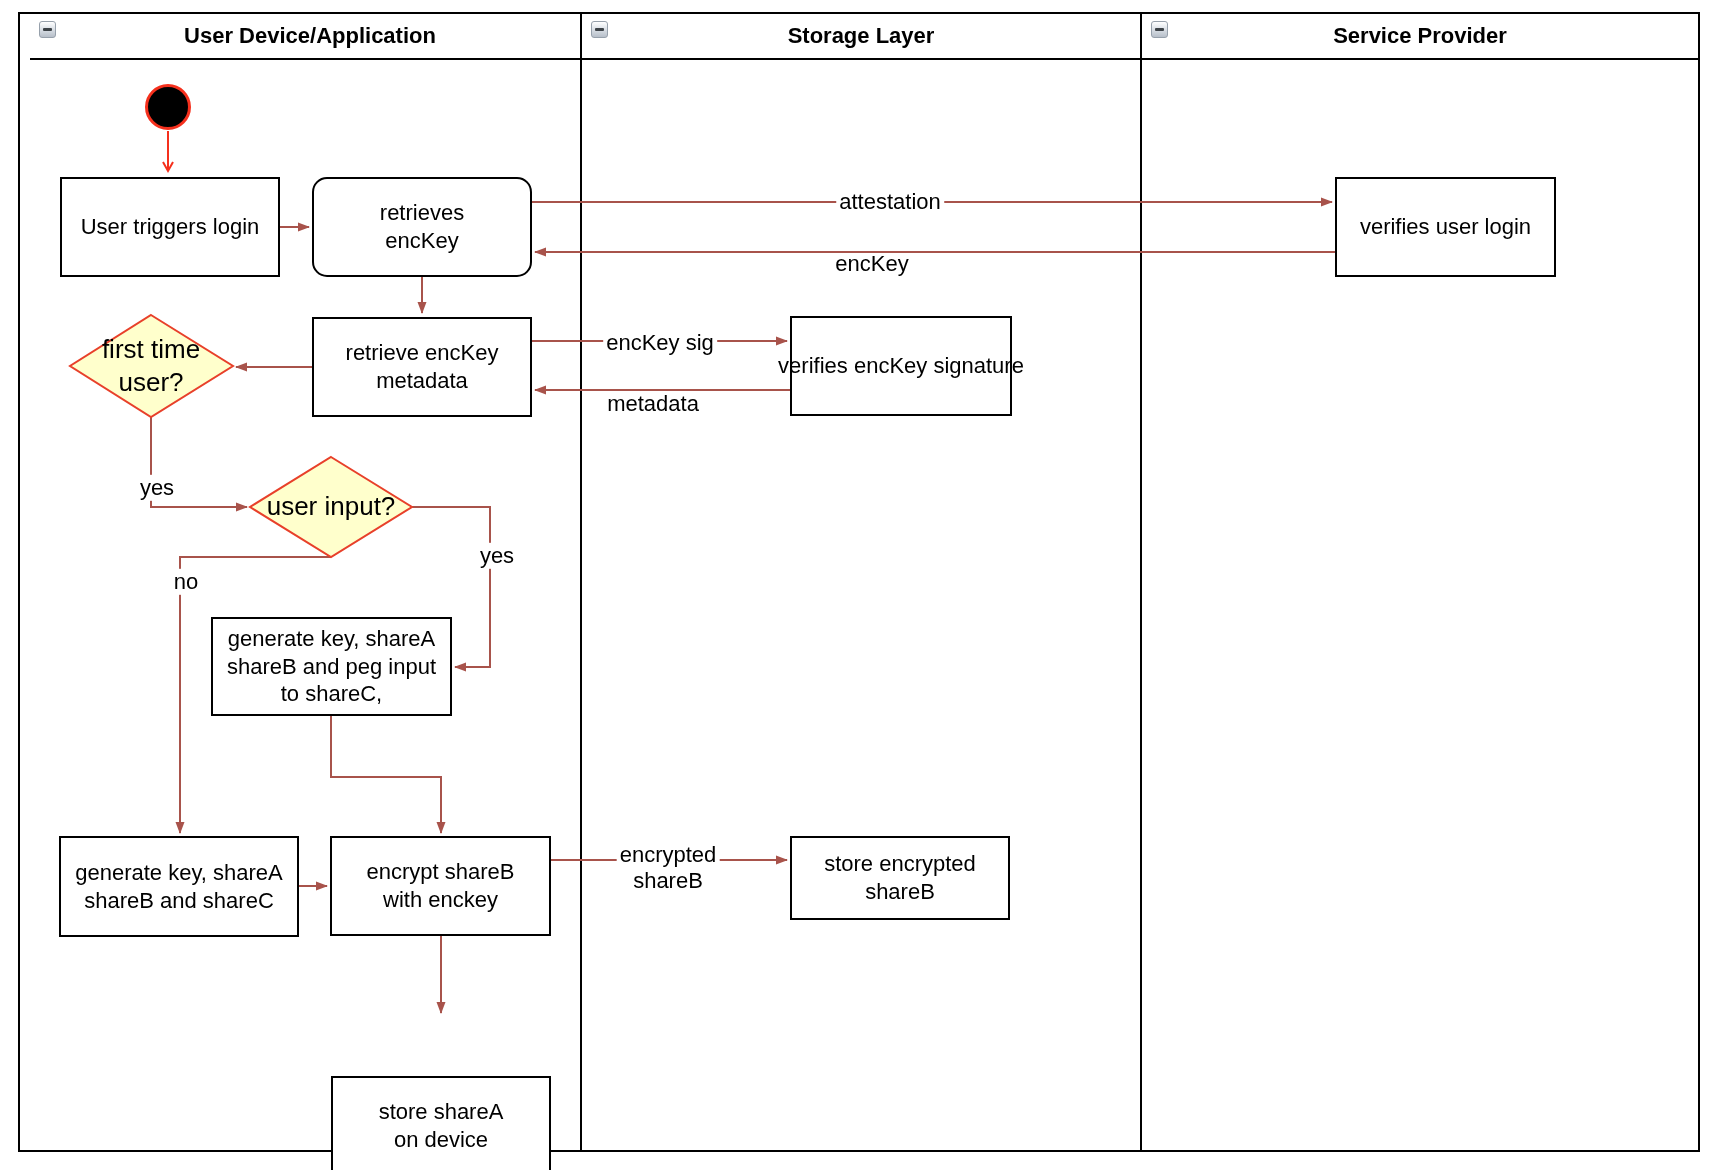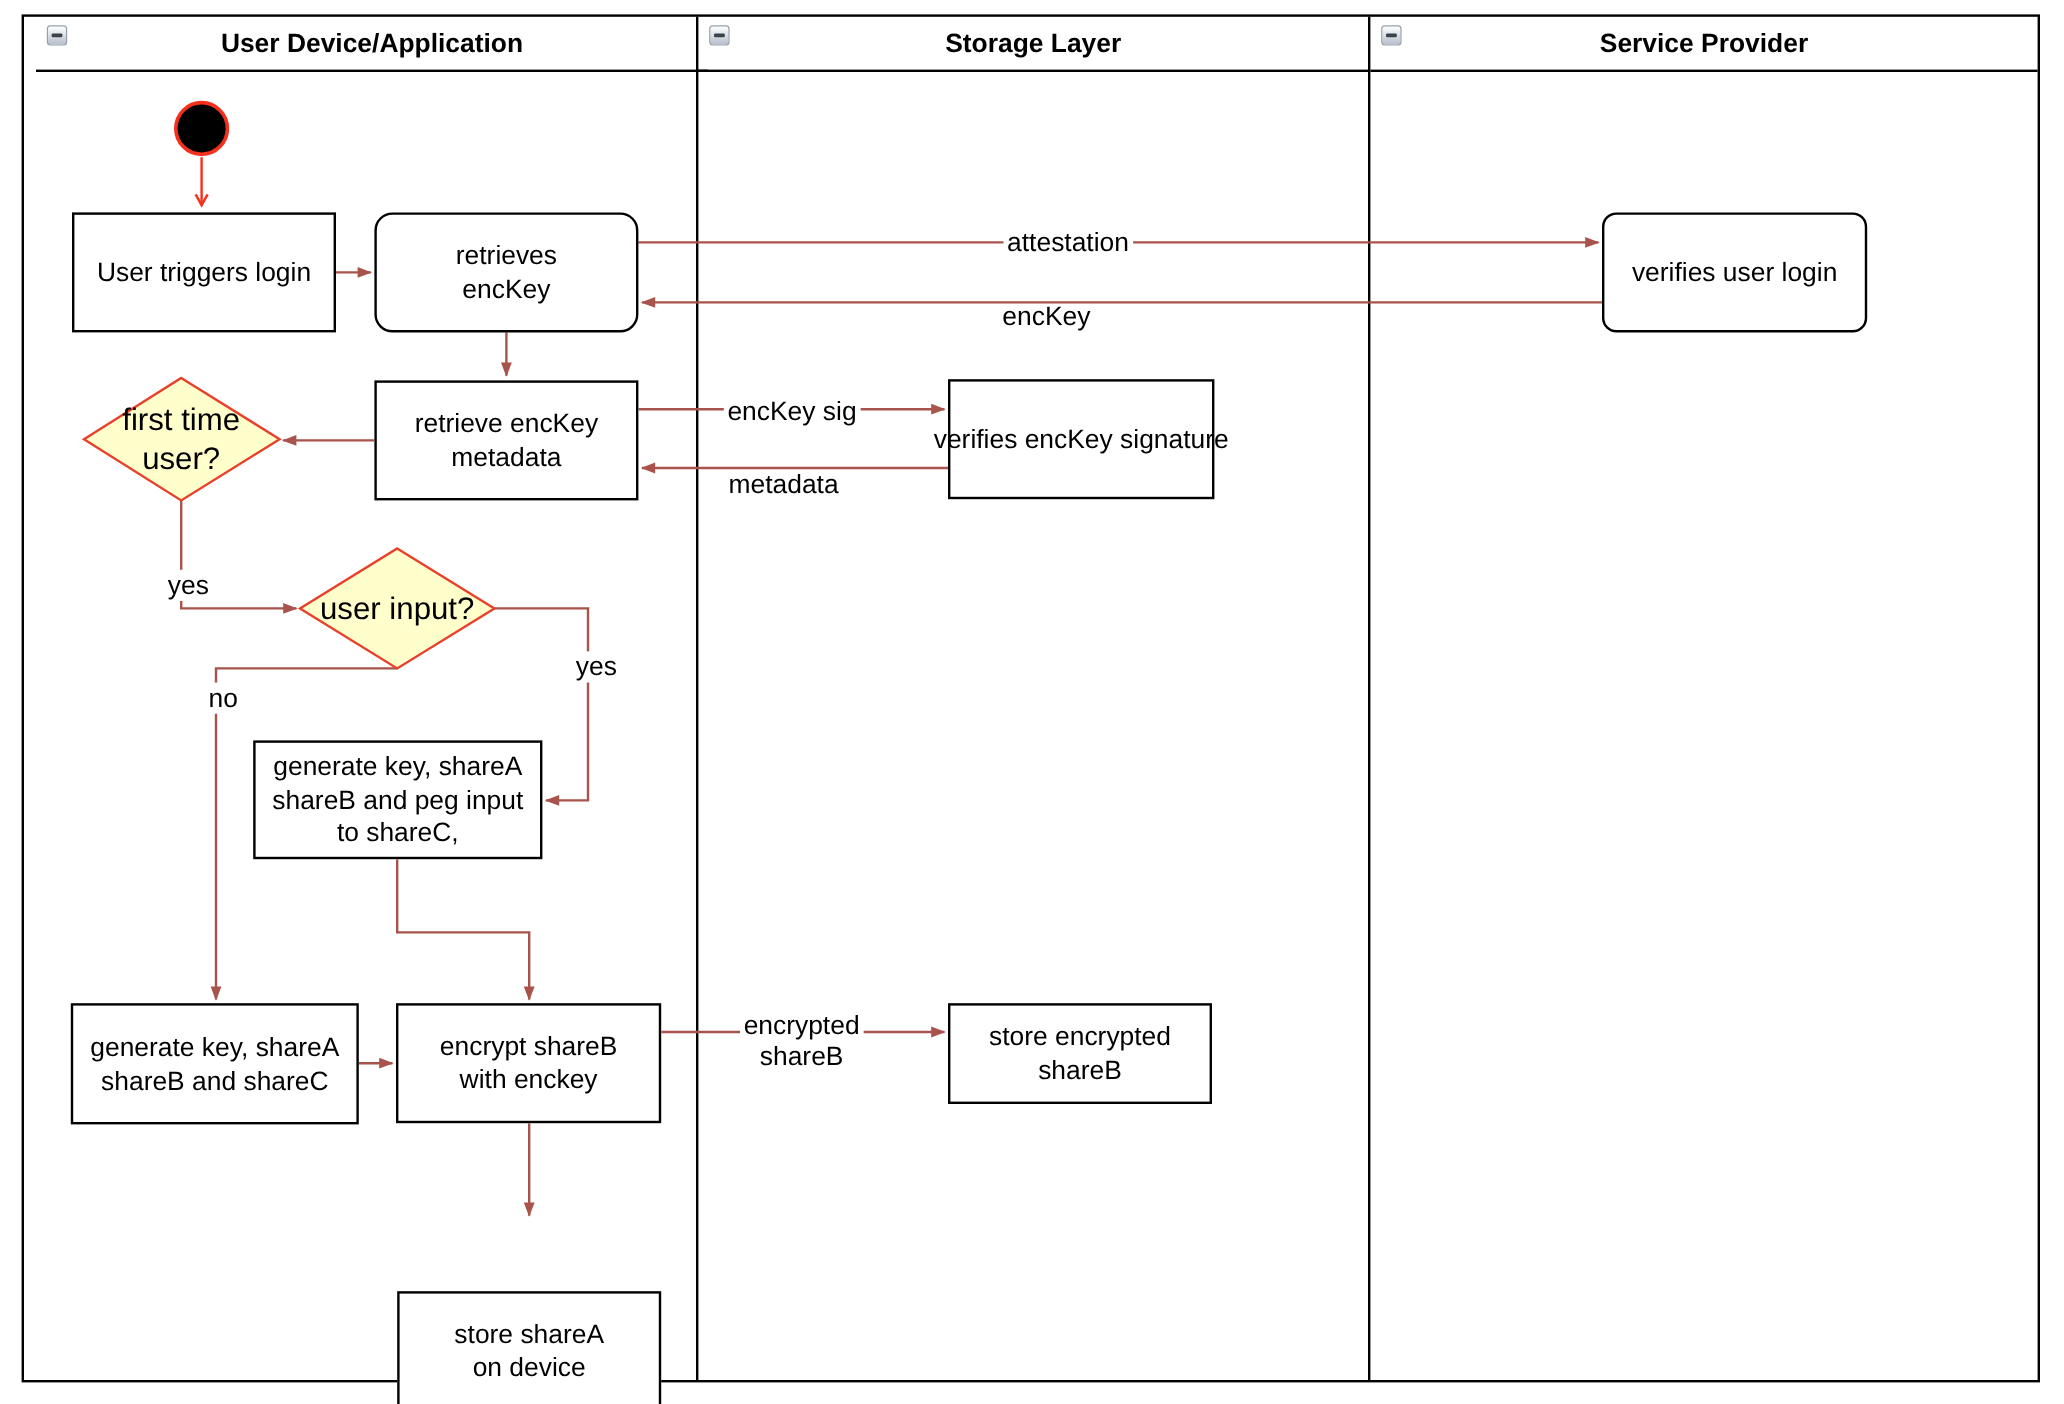--- a/index.html
+++ b/index.html
@@ -125,21 +125,21 @@
 
   <div class="node" style="left:60px; top:177px; width:220px; height:100px;">
     <span>User triggers login</span>
   </div>
 
   <div class="node" style="left:312px; top:177px; width:220px; height:100px;border-radius:15px;">
     <span>retrieves
 encKey</span>
   </div>
 
-  <div class="node" style="left:1335px; top:177px; width:221px; height:100px;border-radius:12px;">
+  <div class="node" style="left:1335px; top:177px; width:221px; height:100px;">
     <span>verifies user login</span>
   </div>
 
   <div class="node" style="left:312px; top:317px; width:220px; height:100px;justify-content:center;">
     <span>retrieve encKey
 metadata</span>
   </div>
 
   <div class="node nowrap" style="left:790px; top:316px; width:222px; height:100px;">
     <span>verifies encKey signature</span>

